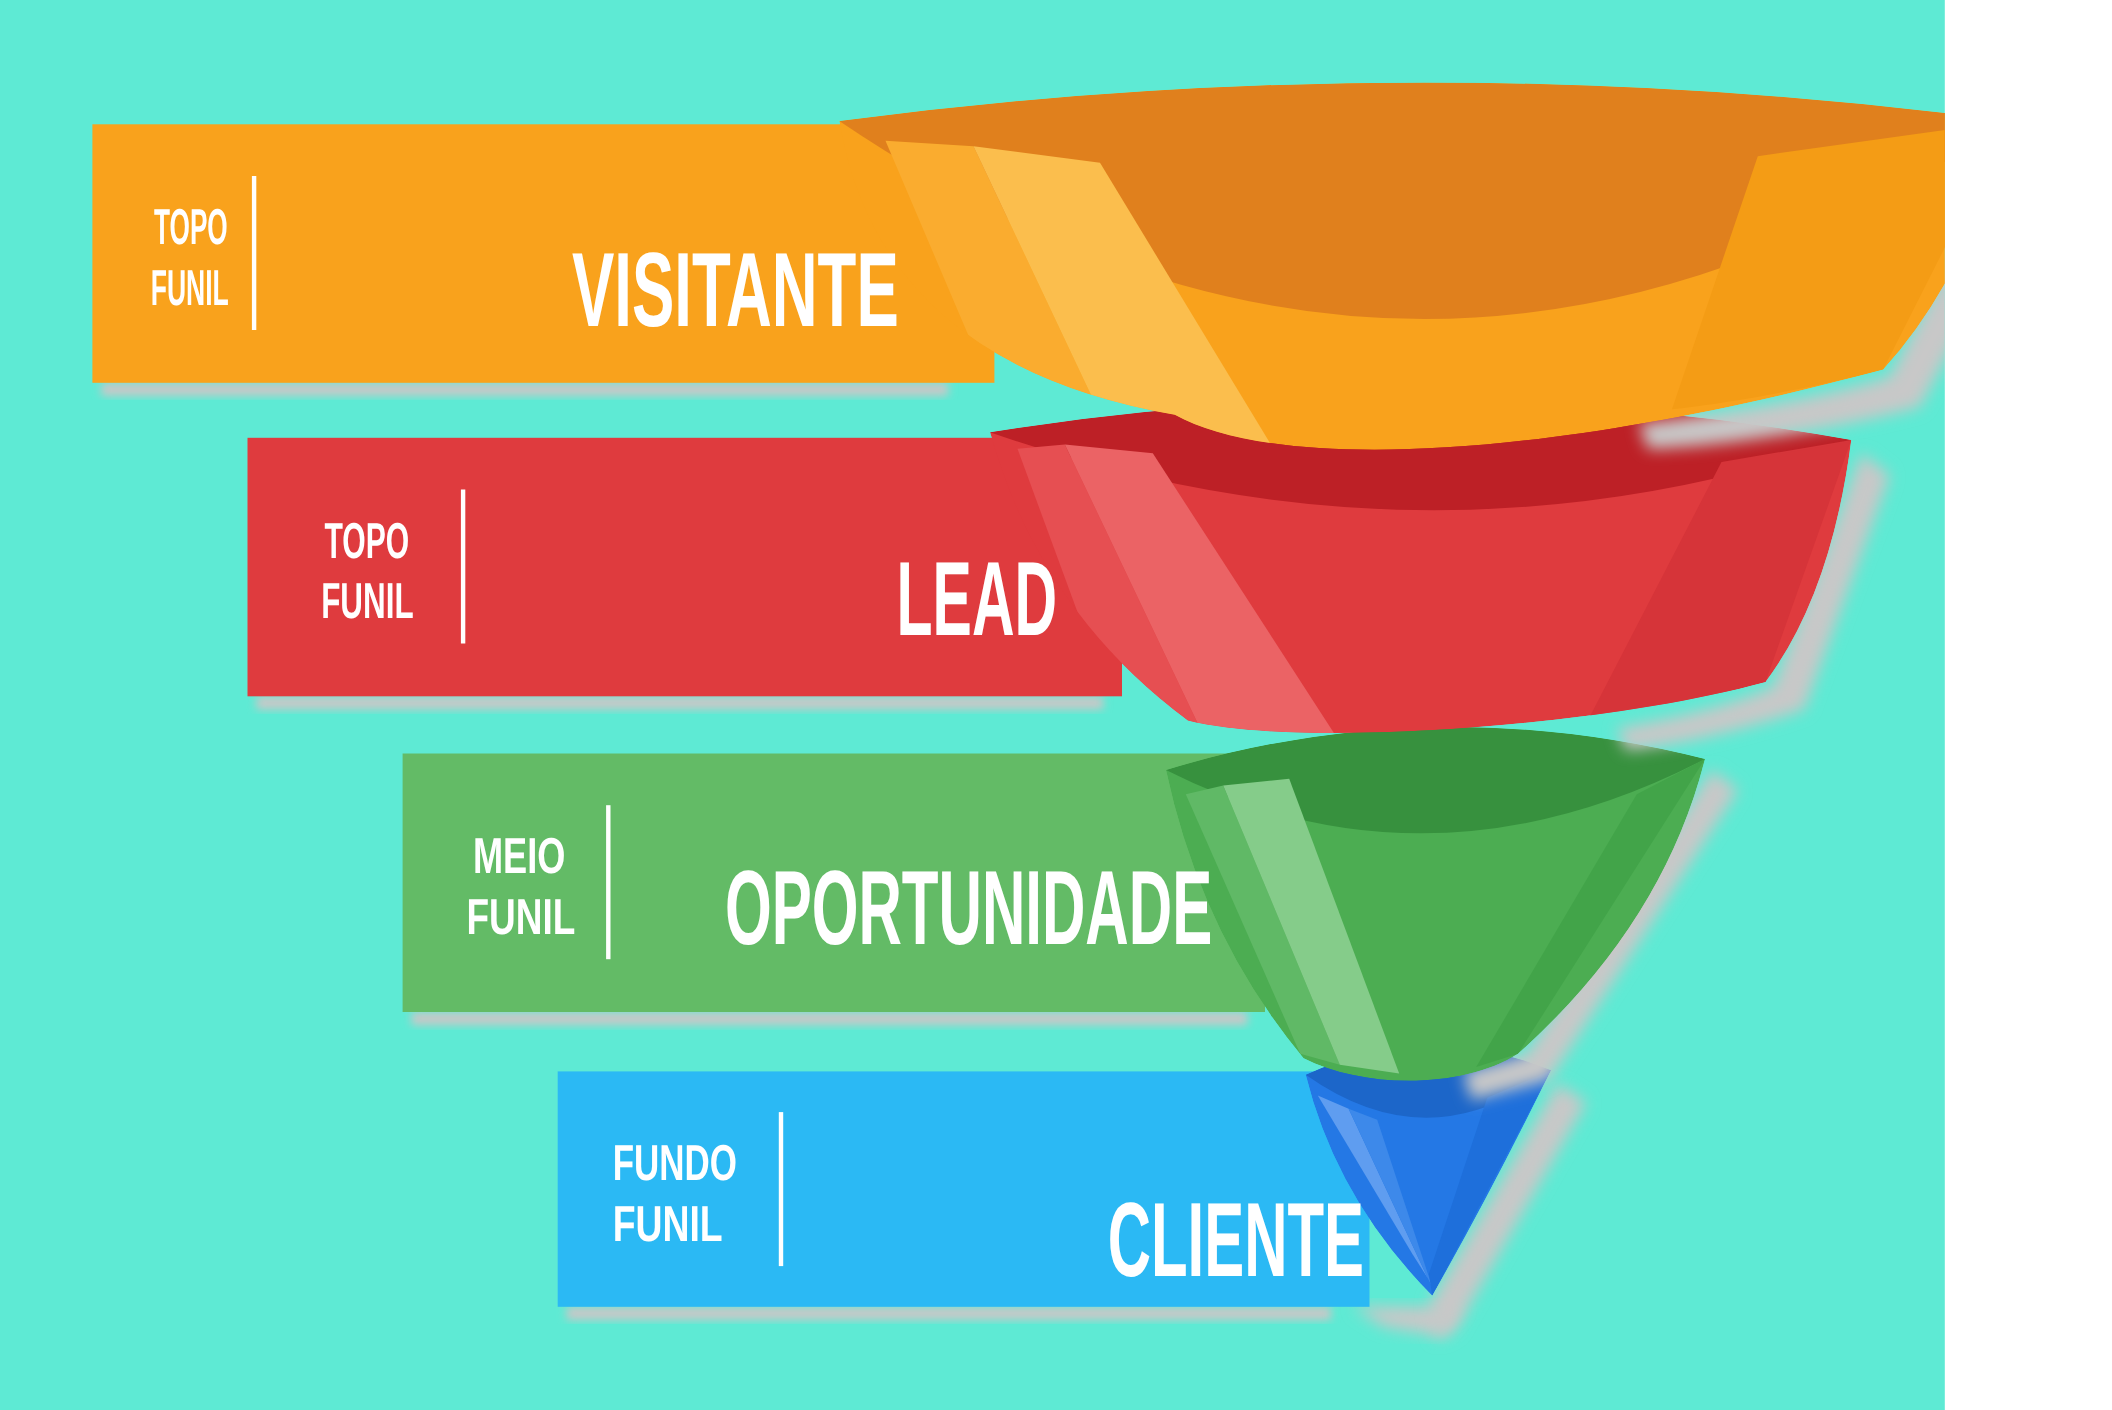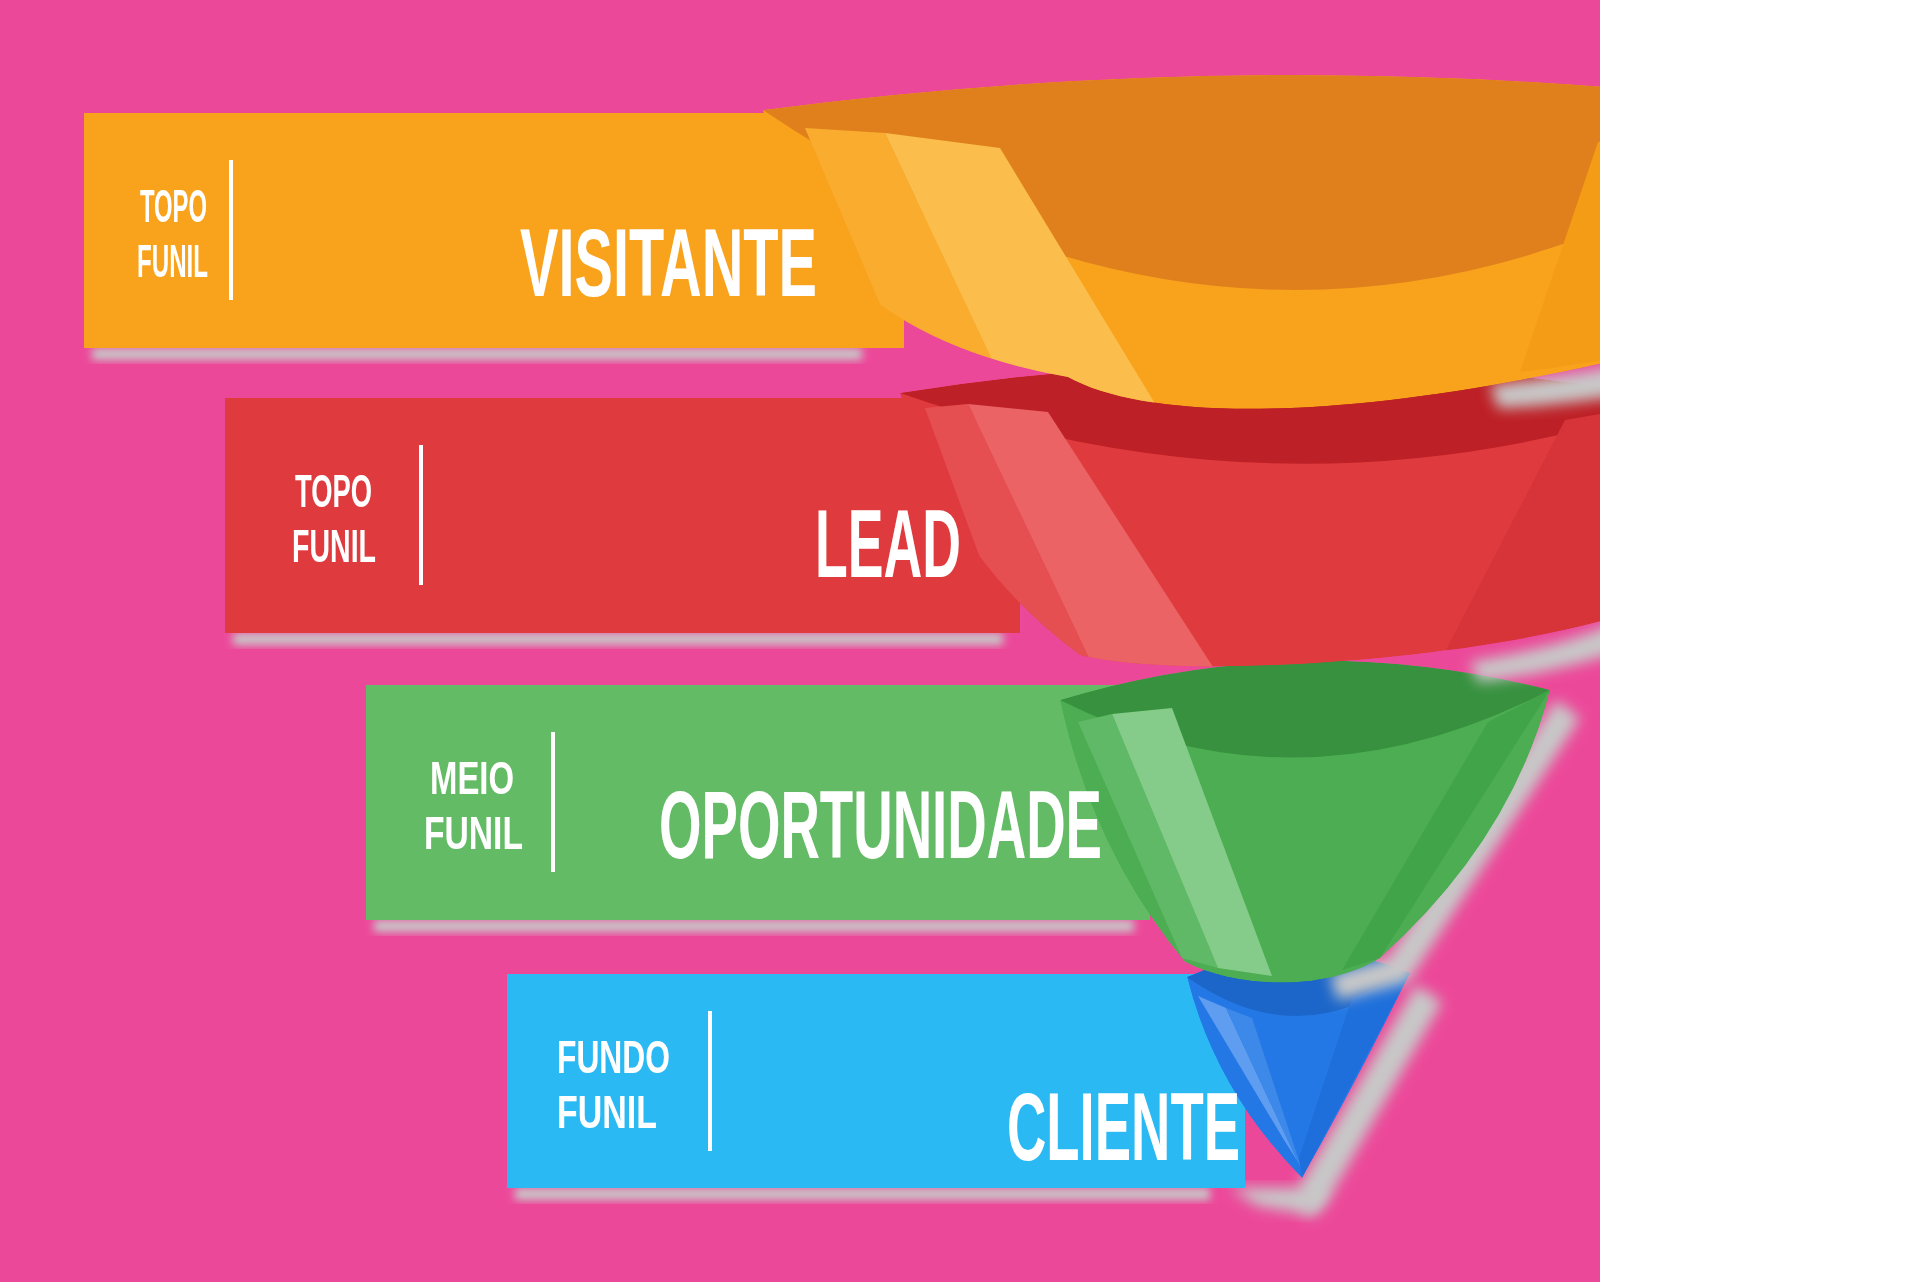--- a/index.html
+++ b/index.html
@@ -1,16 +1,16 @@
 <!DOCTYPE html>
 <html><head>
 <meta charset="utf-8">
 <style>
   html,body{margin:0;padding:0;background:#ffffff;}
-  .canvas{position:relative;width:1600px;height:1282px;background:#ec4899;overflow:hidden;}
+  .canvas{position:relative;width:1768px;height:1282px;background:#5eead4;overflow:hidden;}
   svg{display:block;}
   text{font-family:"Liberation Sans", sans-serif;font-weight:700;fill:#ffffff;}
   .big-label{font-size:96px;}
   .side-label{font-size:46px;}
 </style>
 </head>
 <body>
 
 <div class="canvas">
 <svg width="1920" height="1282" viewBox="0 0 1920 1282">

